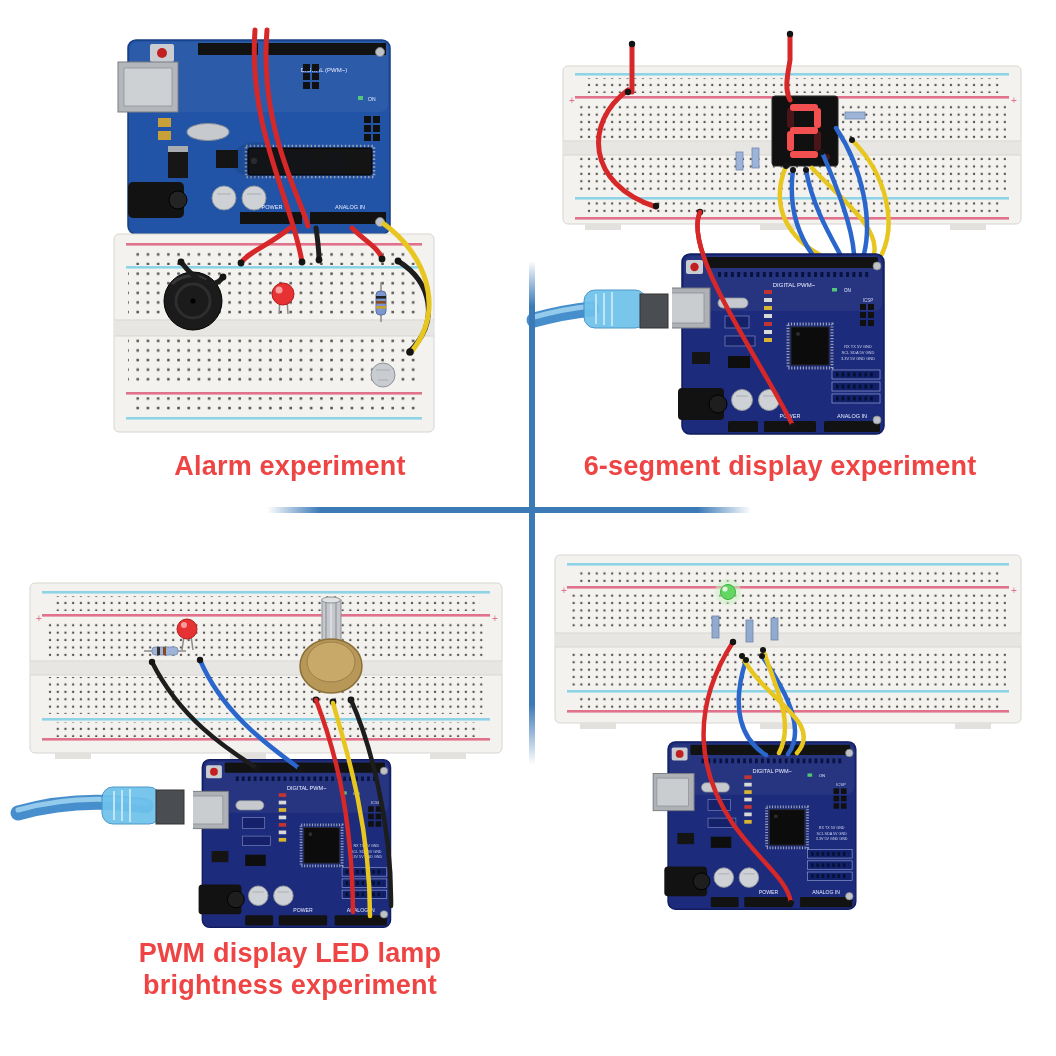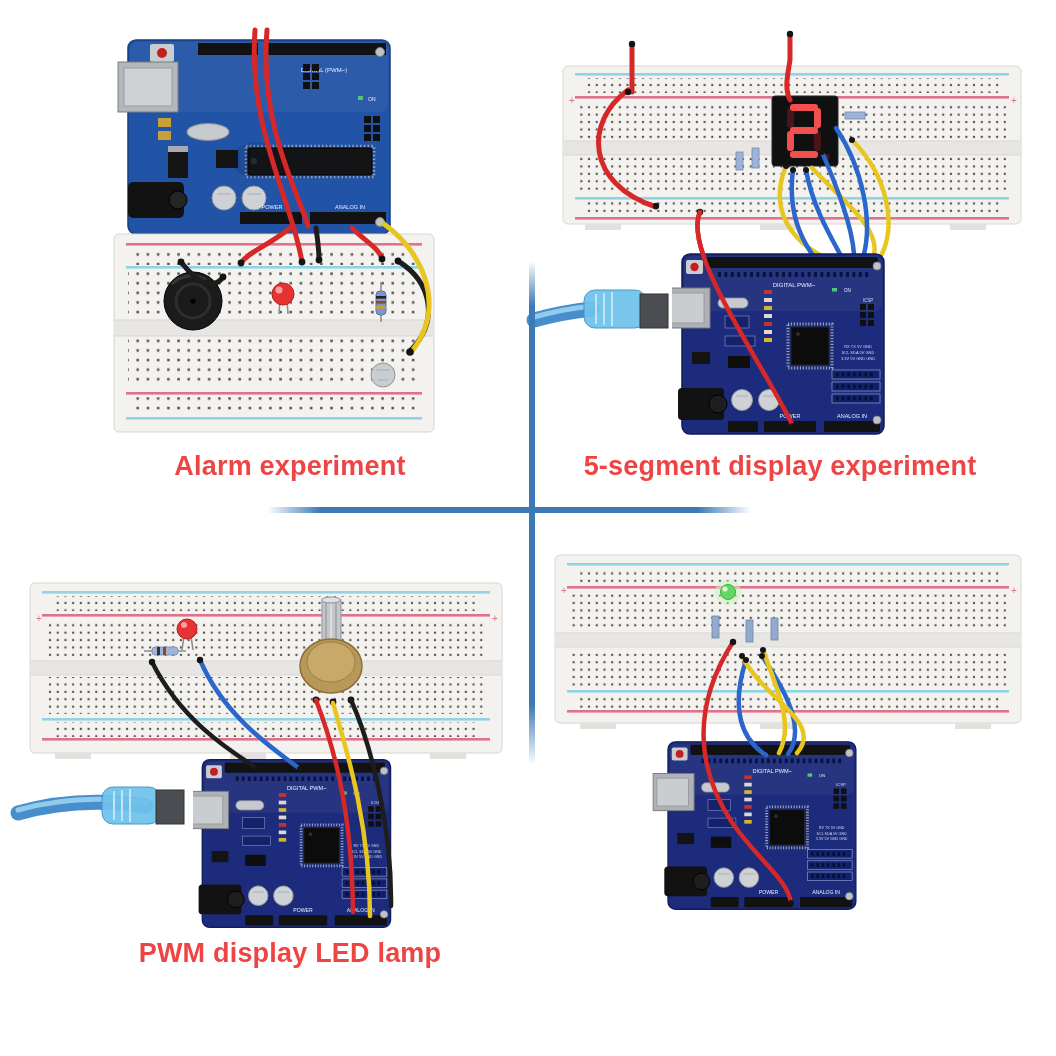--- a/index.html
+++ b/index.html
@@ -424,18 +424,19 @@
           <circle cx="742" cy="656" r="3"></circle>
     <circle cx="791" cy="903" r="3"></circle>
   </g>
 </g>
 </svg>
 
 <div class="divider divider-v"></div>
 <div class="divider divider-h"></div>
 
 <div class="cap cap-tl">Alarm experiment</div>
-<div class="cap cap-tr">5-segment display experiment</div>
+<div class="cap cap-tr">6-segment display experiment</div>
 <div class="cap cap-bl">
   <div>PWM display LED lamp</div>
+  <div>brightness experiment</div>
 </div>
 
 </div>
 
 </body></html>

